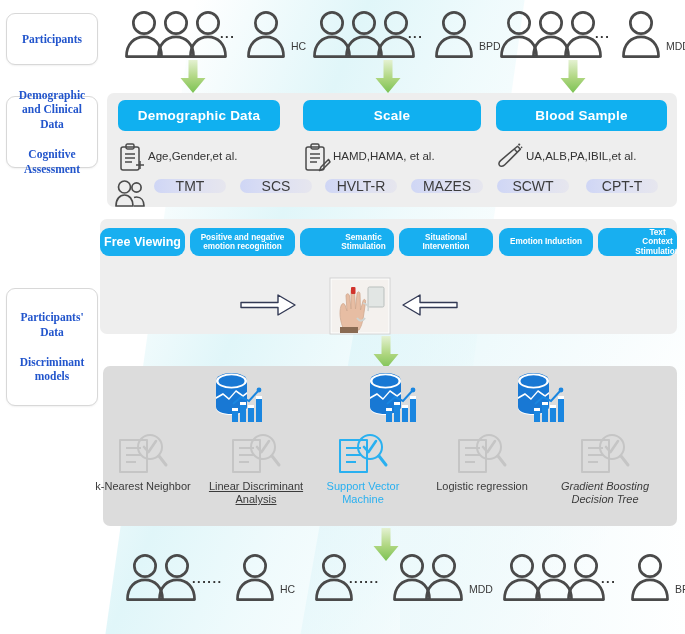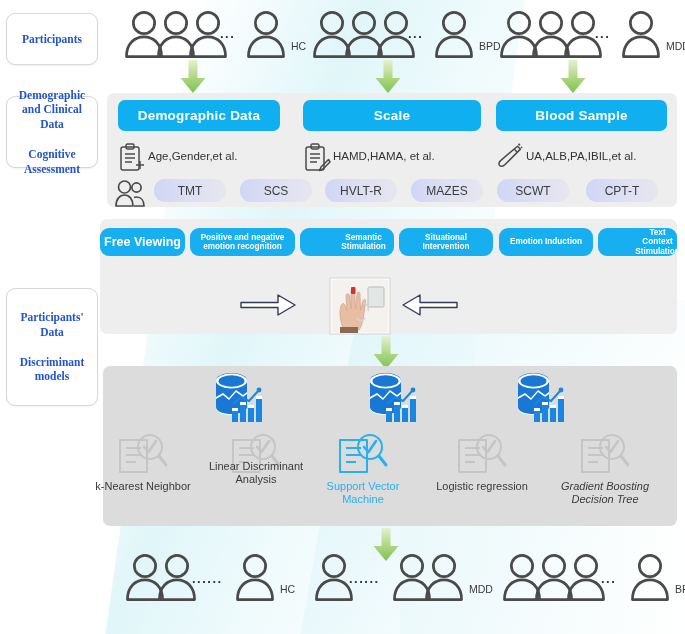--- a/index.html
+++ b/index.html
@@ -73,25 +73,25 @@
     box-sizing:border-box;
     line-height:1.15;
     padding:2px 4px;
   }
   .taskpill.big{font-size:12.5px;}
   .taskpill.small{font-size:8.2px;}
 
   
   .cog{
     position:absolute;
-    height:23px;
+    height:14px;
     border-radius:11px;
     background:linear-gradient(90deg,#cfd6f5 0%,#dcdff3 45%,#e6e6ee 100%);
     color:#3c3c3c;
-    font-size:12px;
+    font-size:14px;
     display:flex;align-items:center;justify-content:center;
     box-sizing:border-box;
   }
 
   
   .txt{position:absolute;color:#333;font-size:11.5px;white-space:nowrap;}
   .grp{position:absolute;color:#3a3a3a;font-size:10.5px;white-space:nowrap;}
   .dots{position:absolute;color:#333;font-weight:bold;font-size:13px;letter-spacing:1.5px;white-space:nowrap;}
 
   
@@ -471,21 +471,21 @@
             <path d="M3 8 H30 V40 H3 Z"></path>
             <line x1="9" y1="16" x2="24" y2="16"></line>
             <line x1="9" y1="23" x2="24" y2="23"></line>
             <line x1="9" y1="30" x2="19" y2="30"></line>
             <circle cx="33" cy="15" r="12"></circle>
             <line x1="42" y1="24" x2="49" y2="33" stroke-width="3" stroke-linecap="round"></line>
             <polyline points="27,15 31.5,20 39,9" stroke-width="2.6" stroke-linecap="round"></polyline>
           </g>
         </svg>
       </div>
-      <div class="mdl" style="left:181px;top:460px;width:150px;">Linear Discriminant<br>Analysis</div>
+      <div class="mdl" style="left:181px;top:480px;width:150px;text-decoration:underline;">Linear Discriminant<br>Analysis</div>
       <div class="svgabs" style="left:337px;top:432px;">
         <svg width="52" height="44" viewBox="0 0 52 44">
           <g fill="none" stroke="#29b0f0" stroke-width="2" stroke-linejoin="round">
             <path d="M3 8 H30 V40 H3 Z"></path>
             <line x1="9" y1="16" x2="24" y2="16"></line>
             <line x1="9" y1="23" x2="24" y2="23"></line>
             <line x1="9" y1="30" x2="19" y2="30"></line>
             <circle cx="33" cy="15" r="12"></circle>
             <line x1="42" y1="24" x2="49" y2="33" stroke-width="3" stroke-linecap="round"></line>
             <polyline points="27,15 31.5,20 39,9" stroke-width="2.6" stroke-linecap="round"></polyline>

